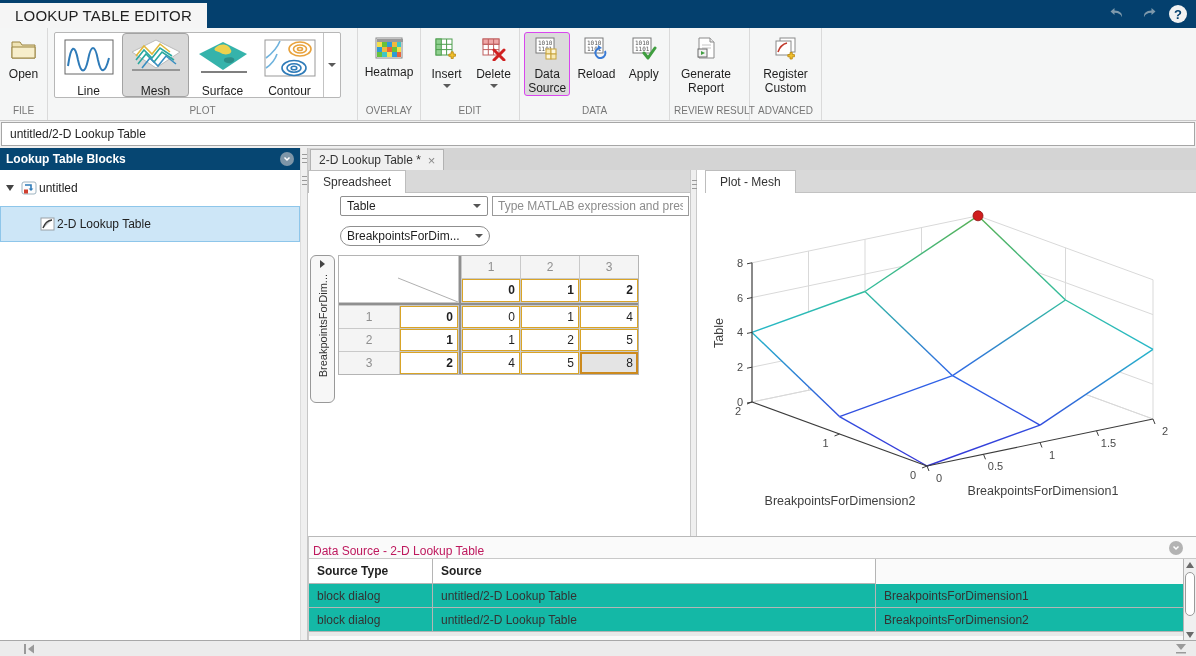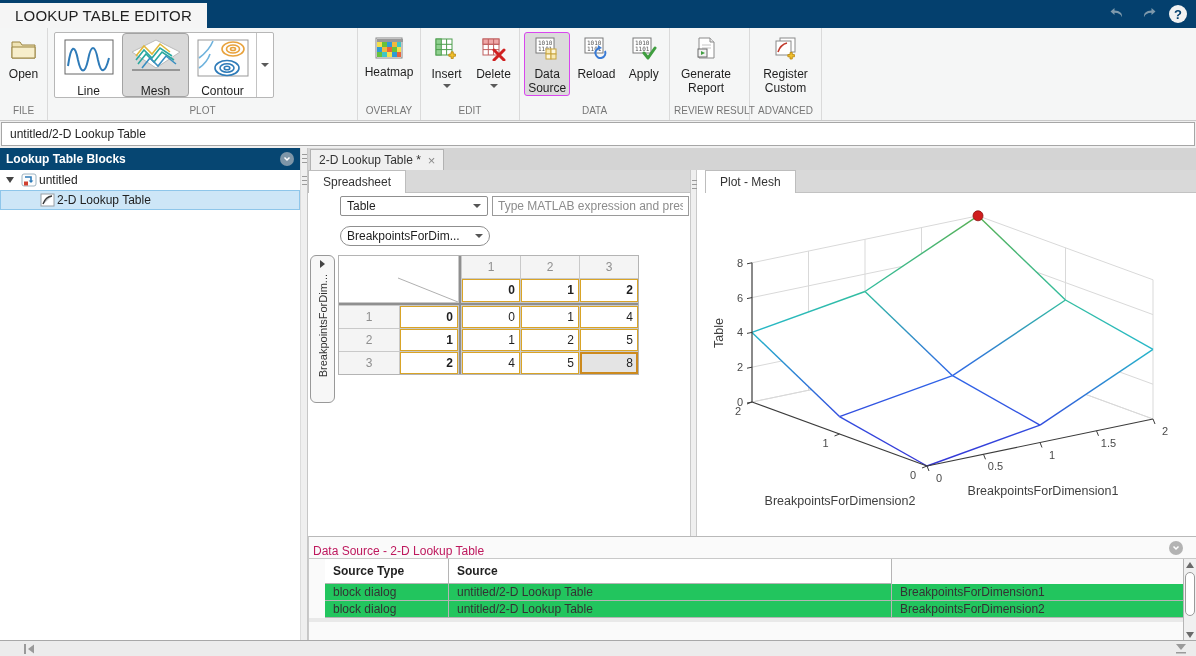--- a/index.html
+++ b/index.html
@@ -35,21 +35,21 @@
   .addressbar { position:absolute; left:0; top:121px; width:1196px; height:27px; background:#f0f0f0; padding:1px 1px 2px 1px; }
   .addressbar input { width:100%; height:100%; border:1px solid #a6a6a6; padding:0 8px; font-size:12px;
     font-family:inherit; color:#1f1f1f; background:#fff; outline:none; }
 
   
   .main { position:absolute; left:0; top:148px; width:1196px; height:492px; }
 
   .sidebar { position:absolute; left:0; top:0; width:300px; height:492px; background:#fff; }
   .sidebar-header { height:22px; background:#064672; color:#fff; font-weight:bold; display:flex; align-items:center; padding:0 6px; }
   .sidebar-header .sh-label { flex:1; }
-  .tree-row { height:20px; display:flex; align-items:center; border:1px solid transparent; }
+  .tree-row { height:36px; display:flex; align-items:center; border:1px solid transparent; }
   .tree-row.selected { background:#cde6f7; border:1px solid #8ec6ea; }
   .tw { display:inline-flex; align-items:center; justify-content:center; }
 
   .vsplit { position:absolute; top:0; width:8px; height:492px; background:#efefef; border-left:1px solid #dcdcdc; border-right:1px solid #c6c6c6; }
   .grip { position:absolute; left:1px; width:5px; height:9px;
     background:linear-gradient(#9a9a9a 0 1px,transparent 1px 4px,#9a9a9a 4px 5px,transparent 5px 8px,#9a9a9a 8px 9px); }
 
   .center { position:absolute; left:308px; top:0; width:888px; height:492px; }
   .docbar { position:absolute; left:0; top:0; width:920px; height:22px; background:#d4d4d4; }
   .doctab { position:absolute; left:2px; top:1px; height:21px; background:#f0f0f0; border:1px solid #b2b2b2; border-bottom:none;
@@ -94,24 +94,24 @@
   .plot-panel .subtabbar { left:0; top:0; width:499px;margin-left:8px; }
   .plot-content { position:absolute; left:0; top:23px; width:499px; height:343px; background:#fff; }
 
   .vsplit2 { position:absolute; left:382px; top:22px; width:7px; height:366px; background:#efefef; border-left:1px solid #c9c9c9; border-right:1px solid #c9c9c9; }
 
   
   .ds-panel { position:absolute; left:0; top:388px; width:888px; height:104px; background:#fafafa; border-top:1px solid #b9b9b9; border-left:1px solid #c9c9c9; }
   .ds-title { position:absolute; left:0; top:0; width:888px; height:22px; display:flex; align-items:flex-end; padding:0 4px; color:#be185d; border-bottom:1px solid #c9c9c9; background:#fafafa; }
   .ds-title .chev-circle { position:absolute; right:14px; top:4px; }
   .ds-table { position:absolute; left:0; top:22px; width:875px; }
-  .ds-row { display:grid; grid-template-columns:124px 443px 308px;margin-left:16px; }
+  .ds-row { display:grid; grid-template-columns:124px 443px 308px; }
   .ds-row > div { border-right:1px solid #b5b5b5; border-bottom:1px solid #b5b5b5; padding:0 8px; display:flex; align-items:center; }
   .ds-head > div { height:25px; font-weight:bold; background:#fff; color:#1f1f1f; }
-  .ds-body .ds-row > div { height:17px; background:#22c55e; color:#333; }
+  .ds-body .ds-row > div { height:24px; background:#14b8a6; color:#333; }
   .ds-sliver { height:4px; background:#e9e9e9; border-right:1px solid #b5b5b5; }
   .ds-scroll { position:absolute; right:0; top:22px; width:13px; height:82px; background:#f0f0f0; border-left:1px solid #b5b5b5; }
   .ds-scroll .sarrow { position:absolute; left:0; width:12px; height:12px; display:flex; align-items:center; justify-content:center; }
   .ds-thumb { position:absolute; left:1px; top:13px; width:10px; height:44px; background:#fff; border:1px solid #9a9a9a; border-radius:5px; }
 
   
   .bottombar { position:absolute; left:0; top:640px; width:1196px; height:16px; background:#ececec; border-top:1px solid #a8a8a8; }
   .bb-left { position:absolute; left:22px; top:2px; }
   .bb-right { position:absolute; right:8px; top:2px; }
 
@@ -178,20 +178,31 @@
               <svg width="56" height="42" viewBox="0 0 56 42">
                   <path d="M28 2 L52 14 L28 30 L4 14 Z" fill="#fff" stroke="#bbb"></path>
                   <path d="M8 18 L16 8 L24 16 L32 6 L42 14" fill="none" stroke="#e0b83a" stroke-width="1.6"></path>
                   <path d="M8 22 L16 12 L24 20 L32 10 L44 18" fill="none" stroke="#2aa89f" stroke-width="1.6"></path>
                   <path d="M10 26 L18 16 L26 24 L34 14 L46 22" fill="none" stroke="#2aa89f" stroke-width="1.6"></path>
                   <path d="M14 30 L22 20 L30 28 L38 18 L48 26" fill="none" stroke="#3a8fc0" stroke-width="1.6"></path>
                   <path d="M4 32 L52 32" stroke="#555"></path>
                 </svg>
             </span>
             <span class="blabel">Mesh</span>
+          </div>
+          <div class="gitem">
+            <span>
+              <svg width="56" height="42" viewBox="0 0 56 42">
+                  <path d="M28 4 L52 16 L28 32 L4 16 Z" fill="#35b3ab"></path>
+                  <path d="M20 10 C26 4 34 6 36 12 C38 16 30 18 26 15 C22 13 18 13 20 10 Z" fill="#ecd24e"></path>
+                  <path d="M30 20 C36 18 42 20 38 24 C34 27 26 24 30 20 Z" fill="#2b8f89"></path>
+                  <path d="M6 34 L52 34" stroke="#555" stroke-width="1.5"></path>
+                </svg>
+            </span>
+            <span class="blabel">Surface</span>
           </div>
           <div class="gitem">
             <span>
               <svg width="56" height="42" viewBox="0 0 56 42">
                   <rect x="3" y="2" width="50" height="36" fill="#fff" stroke="#999"></rect>
                   <ellipse cx="38" cy="11" rx="11" ry="7" fill="none" stroke="#e8a23c" stroke-width="1.6"></ellipse>
                   <ellipse cx="38" cy="11" rx="6.5" ry="4" fill="none" stroke="#e8a23c" stroke-width="1.6"></ellipse>
                   <ellipse cx="38" cy="11" rx="2.5" ry="1.5" fill="none" stroke="#e8a23c" stroke-width="1.6"></ellipse>
                   <ellipse cx="32" cy="30" rx="12" ry="7.5" fill="none" stroke="#2e7bb8" stroke-width="1.6"></ellipse>
                   <ellipse cx="32" cy="30" rx="7" ry="4.2" fill="none" stroke="#2e7bb8" stroke-width="1.6"></ellipse>

